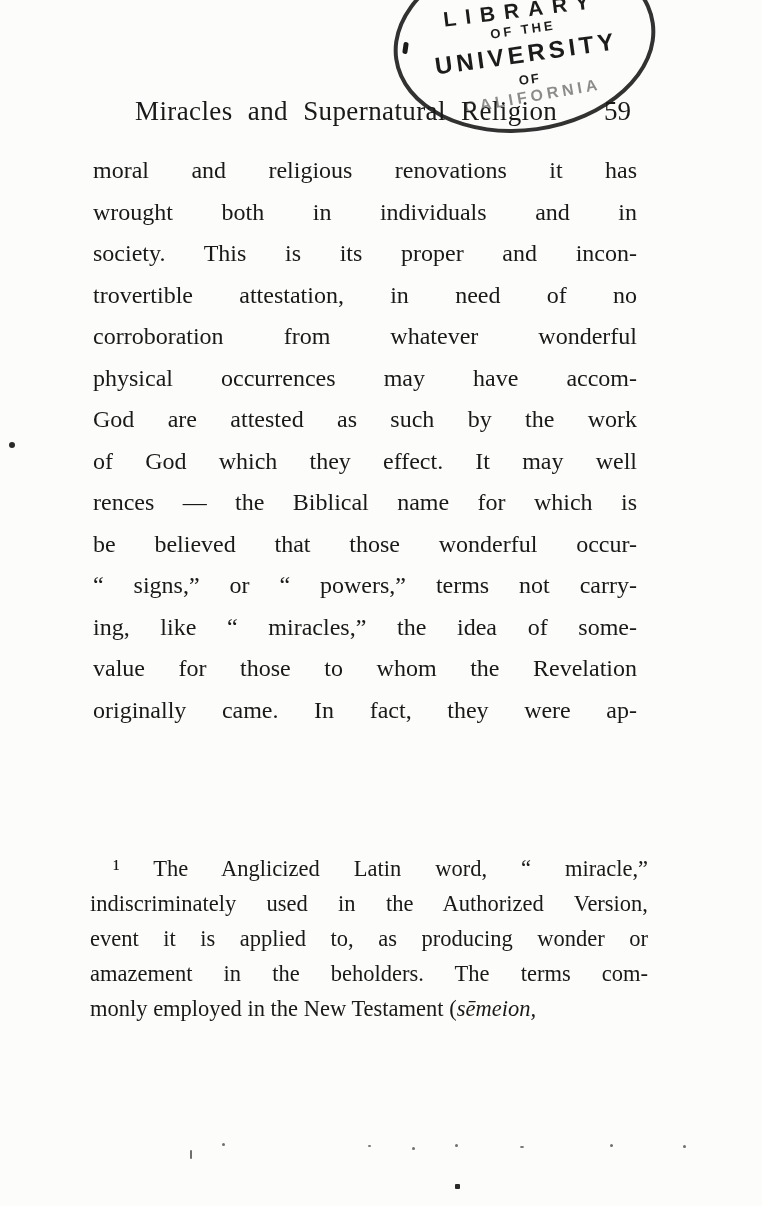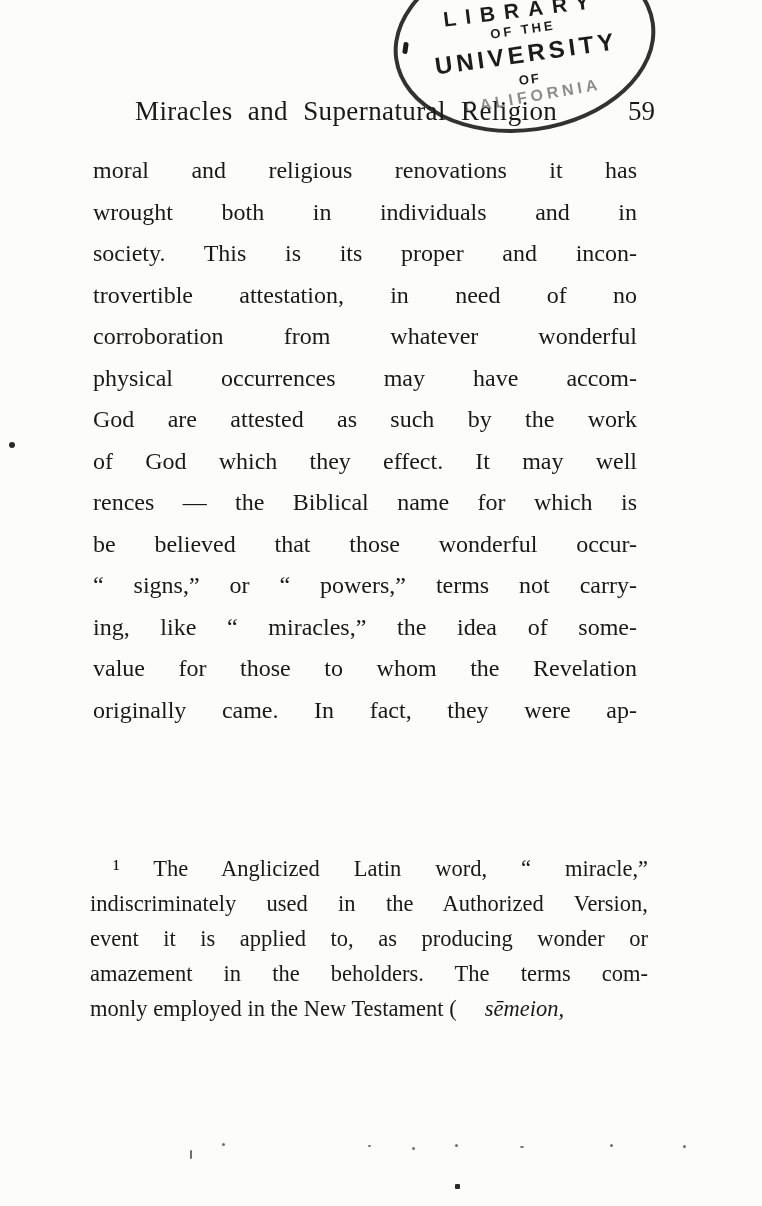--- a/index.html
+++ b/index.html
@@ -33,21 +33,21 @@
   .stamp-blot{position:absolute;left:403px;top:42px;width:5px;height:12px;background:#1c1c1c;border-radius:2px;transform:rotate(8deg);}
 
   
   .header-title{
     position:absolute;left:135px;top:96px;
     font-size:27px;
     word-spacing:8px;letter-spacing:.4px;
     white-space:nowrap;
   }
   .page-number{
-    position:absolute;left:628px;top:96px;
+    position:absolute;left:604px;top:96px;
     font-size:27px;
   }
 
   
   .body-block{
     position:absolute;left:93px;top:150px;width:544px;
     font-size:24px;line-height:41.5px;
   }
   .bline{
     text-align:justify;
@@ -61,21 +61,21 @@
     position:absolute;left:90px;top:851px;width:558px;
     font-size:22.5px;line-height:35px;
   }
   .fline{
     text-align:justify;
     text-align-last:justify;
     -moz-text-align-last:justify;
   }
   .fline.indent{text-indent:23px;}
   .fline.last{text-align-last:left;}
-  .fline.last i{font-style:italic;margin-left:28px;}
+  .fline.last i{font-style:italic;}
 
   
   .speck{position:absolute;background:#6f6f6b;border-radius:50%;}
   .speck.dark{background:#2a2a2a;}
 </style>
 </head>
 <body>
 
 <div class="page">
 

